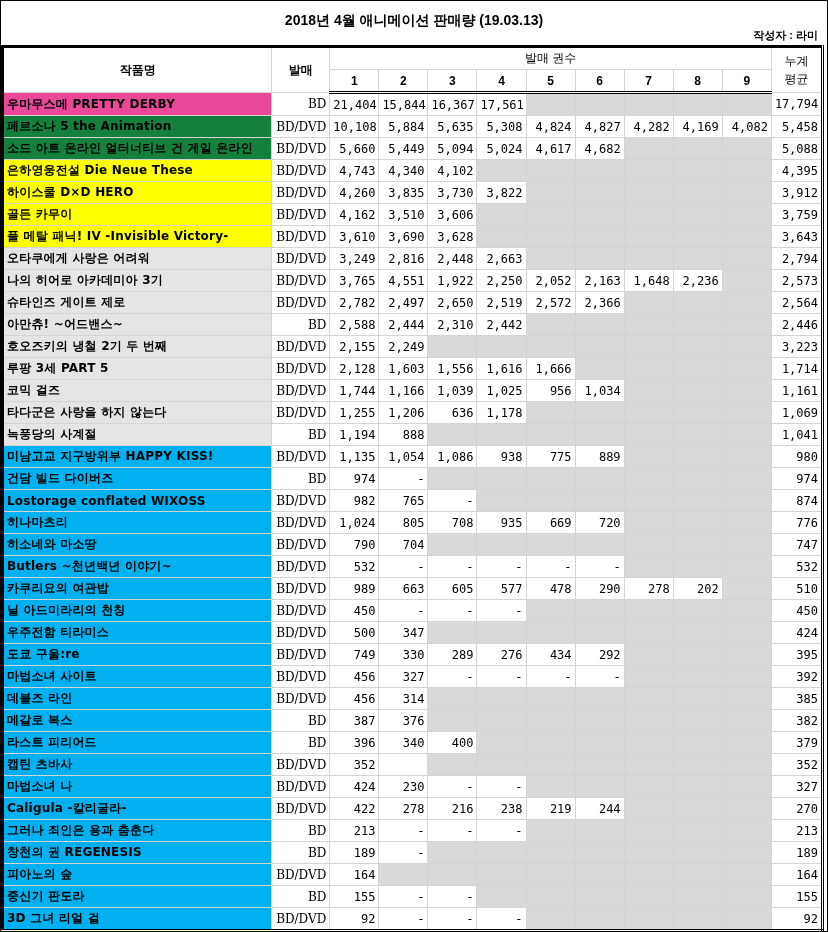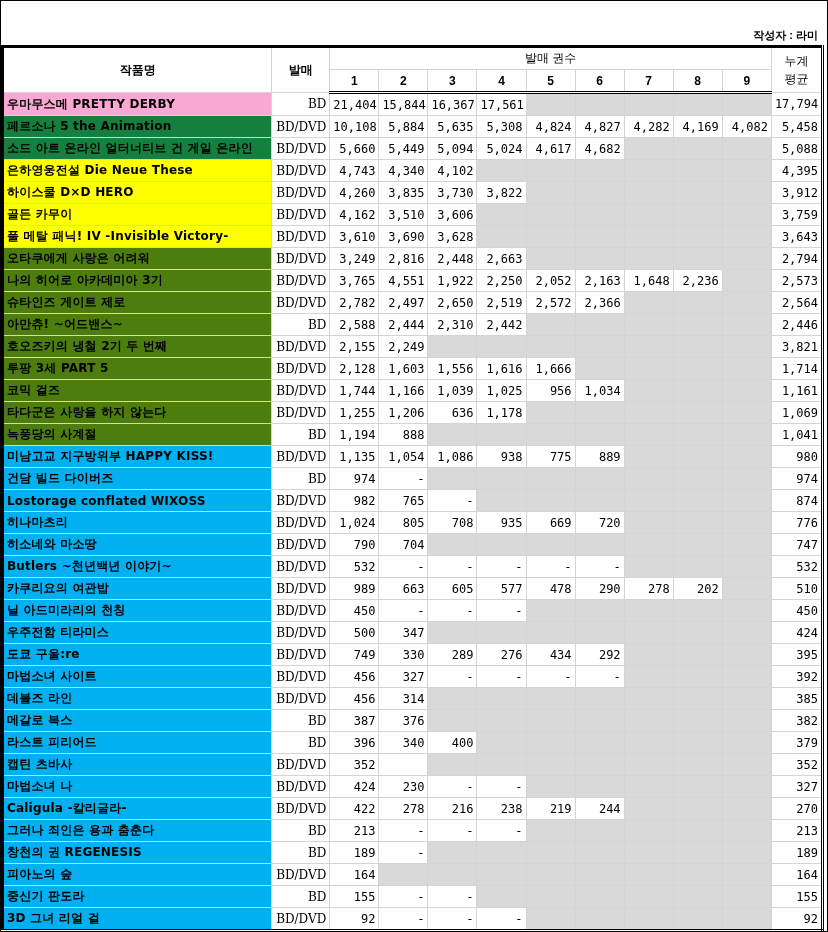--- a/index.html
+++ b/index.html
@@ -15,32 +15,33 @@
   th.h-format { font-size: 14px; font-family: Liberation Serif, serif; }
   th.h-volnum { font-size: 15px; }
   th.h-group { font-size: 12px; font-weight: normal; }
   th.h-avg { font-size: 12px; font-weight: normal; line-height: 18px; }
   tr.head-bottom th { border-bottom: 3px double #000; }
   td.name { font-weight: bold; font-family: "DejaVu Sans", sans-serif; font-size: 12px; color: #000; text-align: left; padding-left: 2px; border-color: transparent; letter-spacing: 0.2px; }
   td.fmt { text-align: right; font-family: "DejaVu Serif", serif; font-size: 13px; }
   td.num { text-align: right; font-family: "DejaVu Sans Mono", monospace; font-size: 12px; padding-right: 3px; }
   td.empty { background: #d9d9d9; border-color: #d9d9d9; }
   td.avg { text-align: right; font-family: "DejaVu Sans Mono", monospace; font-size: 13px; padding-right: 2px; background: #fff; margin-left: 36px; }
-  .tier-red { background: #f9a8d4; }
+  .tier-red { background: #ec4899; }
   .tier-orange { background: #15803d; }
   .tier-yellow { background: #ffff00; }
-  .tier-green { background: #4d7c0f; }
+  .tier-green { background: #e5e5e5; }
   .tier-blue { background: #00b0f0; }
 </style>
 </head>
 <body>
 
 <div class="frame"></div>
 
 <div class="title-row">
+  <div class="title">2018년 4월 애니메이션 판매량 (19.03.13)</div>
   <div class="author">작성자 : 라미</div>
 </div>
 
 <table class="grid">
   <colgroup>
     <col style="width:269px">
     <col style="width:58px">
     <col style="width:49px">
       <col style="width:49px">
       <col style="width:49px">
@@ -234,21 +235,21 @@
         <td class="fmt">BD/DVD</td>
         <td class="num">2,155</td>
         <td class="num">2,249</td>
         <td class="num empty"></td>
         <td class="num empty"></td>
         <td class="num empty"></td>
         <td class="num empty"></td>
         <td class="num empty"></td>
         <td class="num empty"></td>
         <td class="num empty"></td>
-        <td class="avg">3,821</td>
+        <td class="avg">3,223</td>
       </tr>
       <tr>
         <td class="name tier-green">루팡 3세 PART 5</td>
         <td class="fmt">BD/DVD</td>
         <td class="num">2,128</td>
         <td class="num">1,603</td>
         <td class="num">1,556</td>
         <td class="num">1,616</td>
         <td class="num">1,666</td>
         <td class="num empty"></td>

